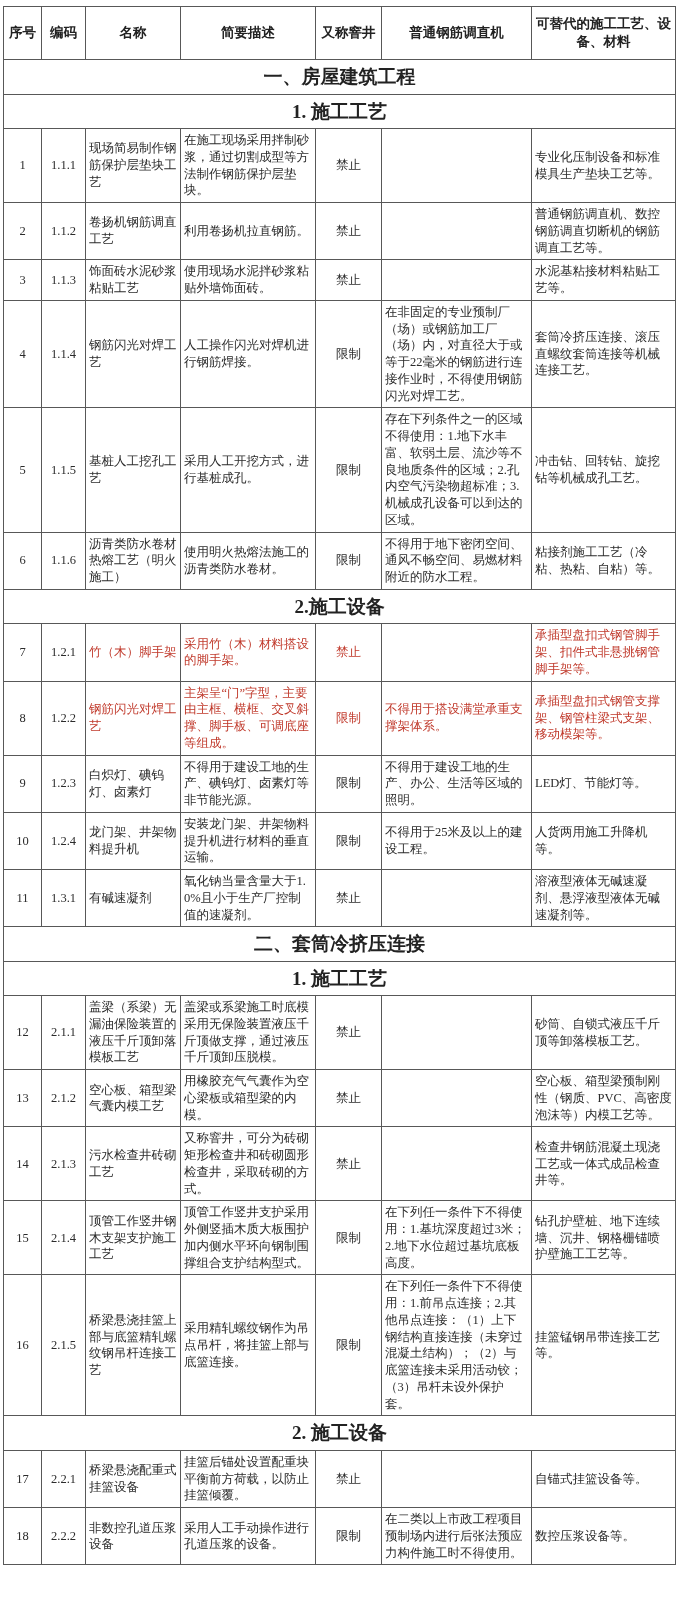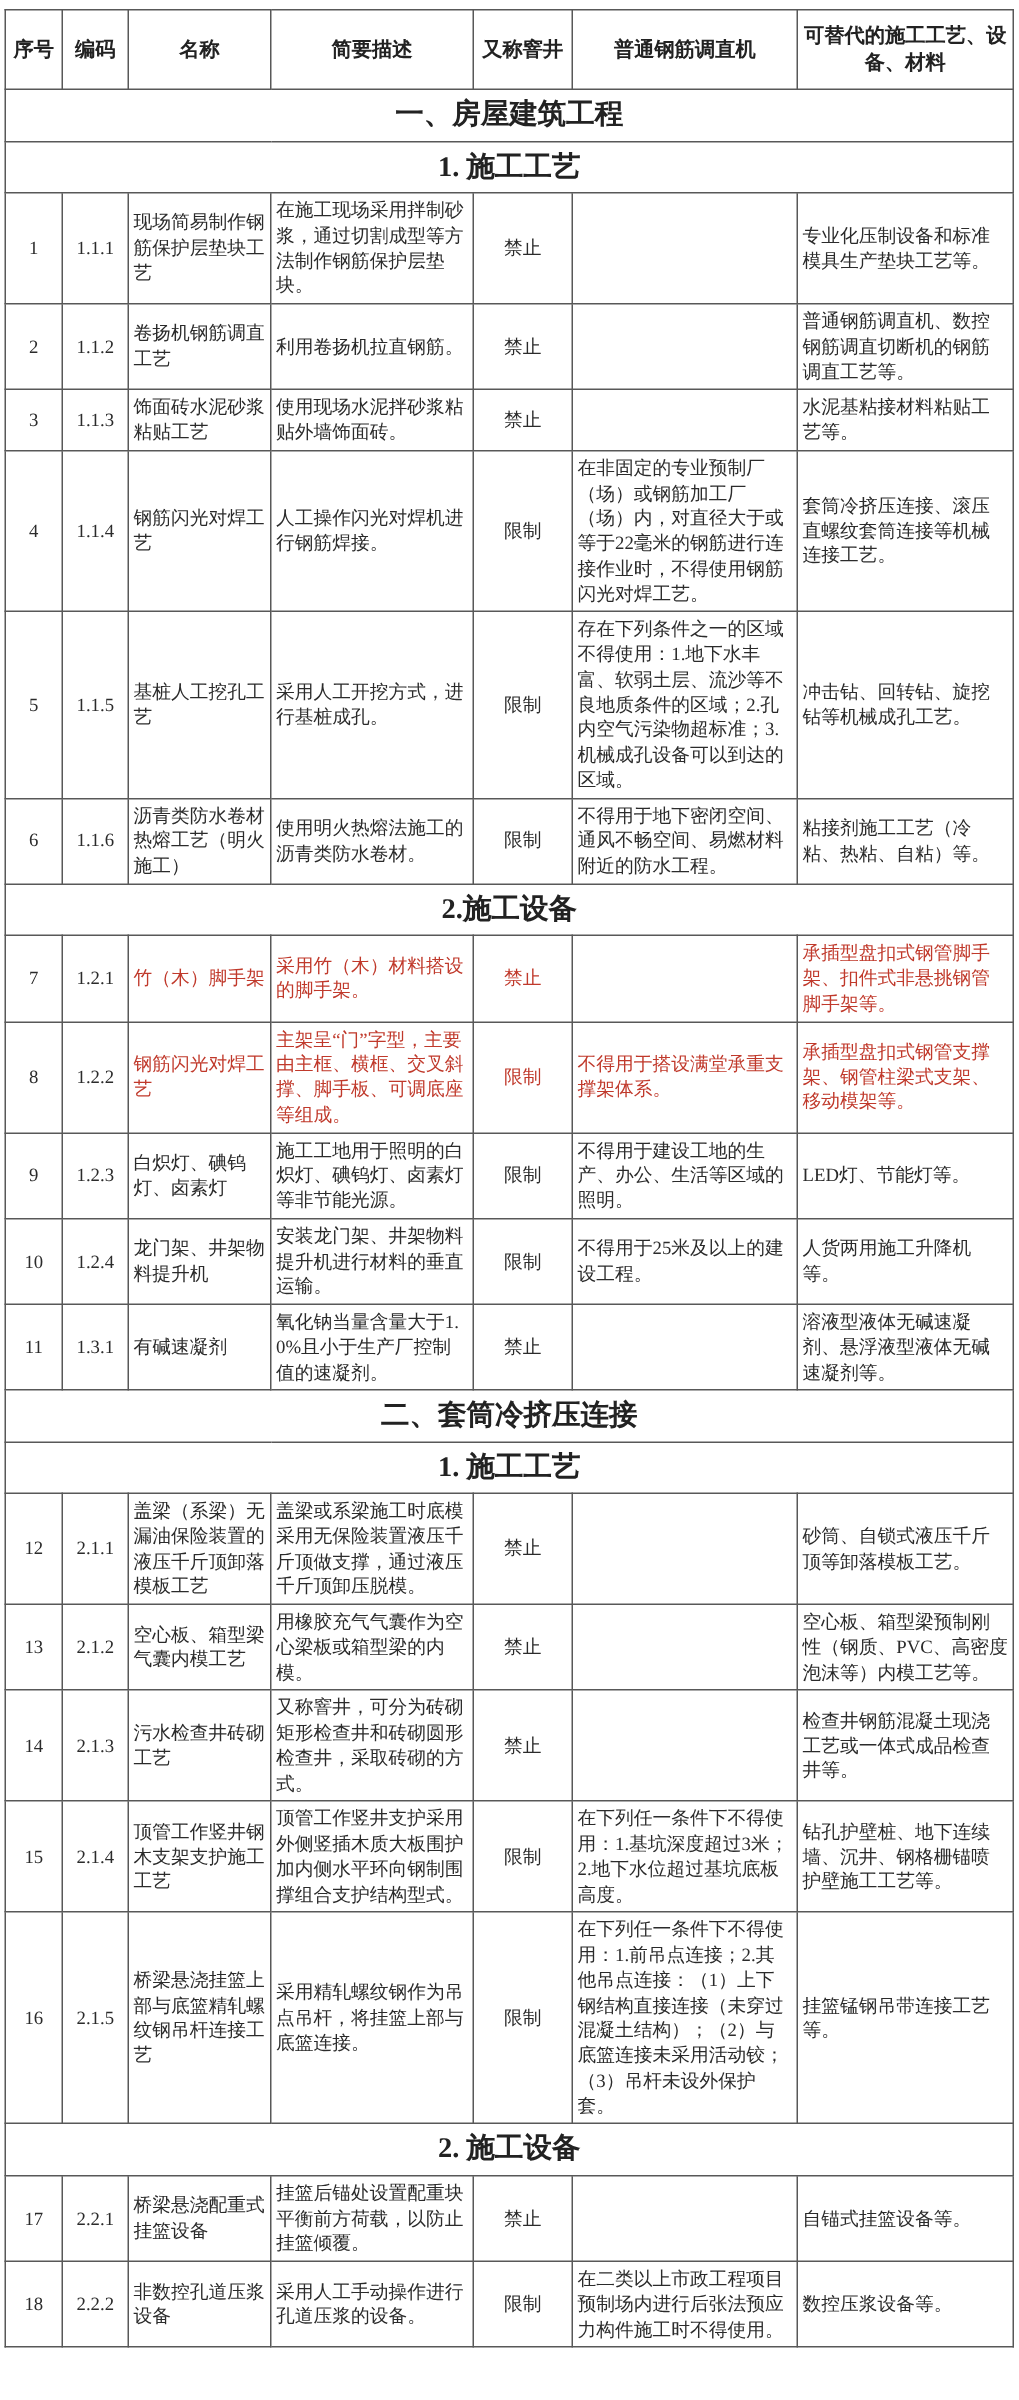--- a/index.html
+++ b/index.html
@@ -170,21 +170,21 @@
           <td class="c-name red">钢筋闪光对焊工艺</td>
           <td class="c-desc red">主架呈“门”字型，主要由主框、横框、交叉斜撑、脚手板、可调底座等组成。</td>
           <td class="c-type red">限制</td>
           <td class="c-restriction red">不得用于搭设满堂承重支撑架体系。</td>
           <td class="c-alt red">承插型盘扣式钢管支撑架、钢管柱梁式支架、移动模架等。</td>
         </tr>
         <tr>
           <td class="c-no">9</td>
           <td class="c-code">1.2.3</td>
           <td class="c-name">白炽灯、碘钨灯、卤素灯</td>
-          <td class="c-desc">施工工地用于照明的白炽灯、碘钨灯、卤素灯等非节能光源。</td>
+          <td class="c-desc">不得用于建设工地的生产、碘钨灯、卤素灯等非节能光源。</td>
           <td class="c-type">限制</td>
           <td class="c-restriction">不得用于建设工地的生产、办公、生活等区域的照明。</td>
           <td class="c-alt">LED灯、节能灯等。</td>
         </tr>
         <tr>
           <td class="c-no">10</td>
           <td class="c-code">1.2.4</td>
           <td class="c-name">龙门架、井架物料提升机</td>
           <td class="c-desc">安装龙门架、井架物料提升机进行材料的垂直运输。</td>
           <td class="c-type">限制</td>

